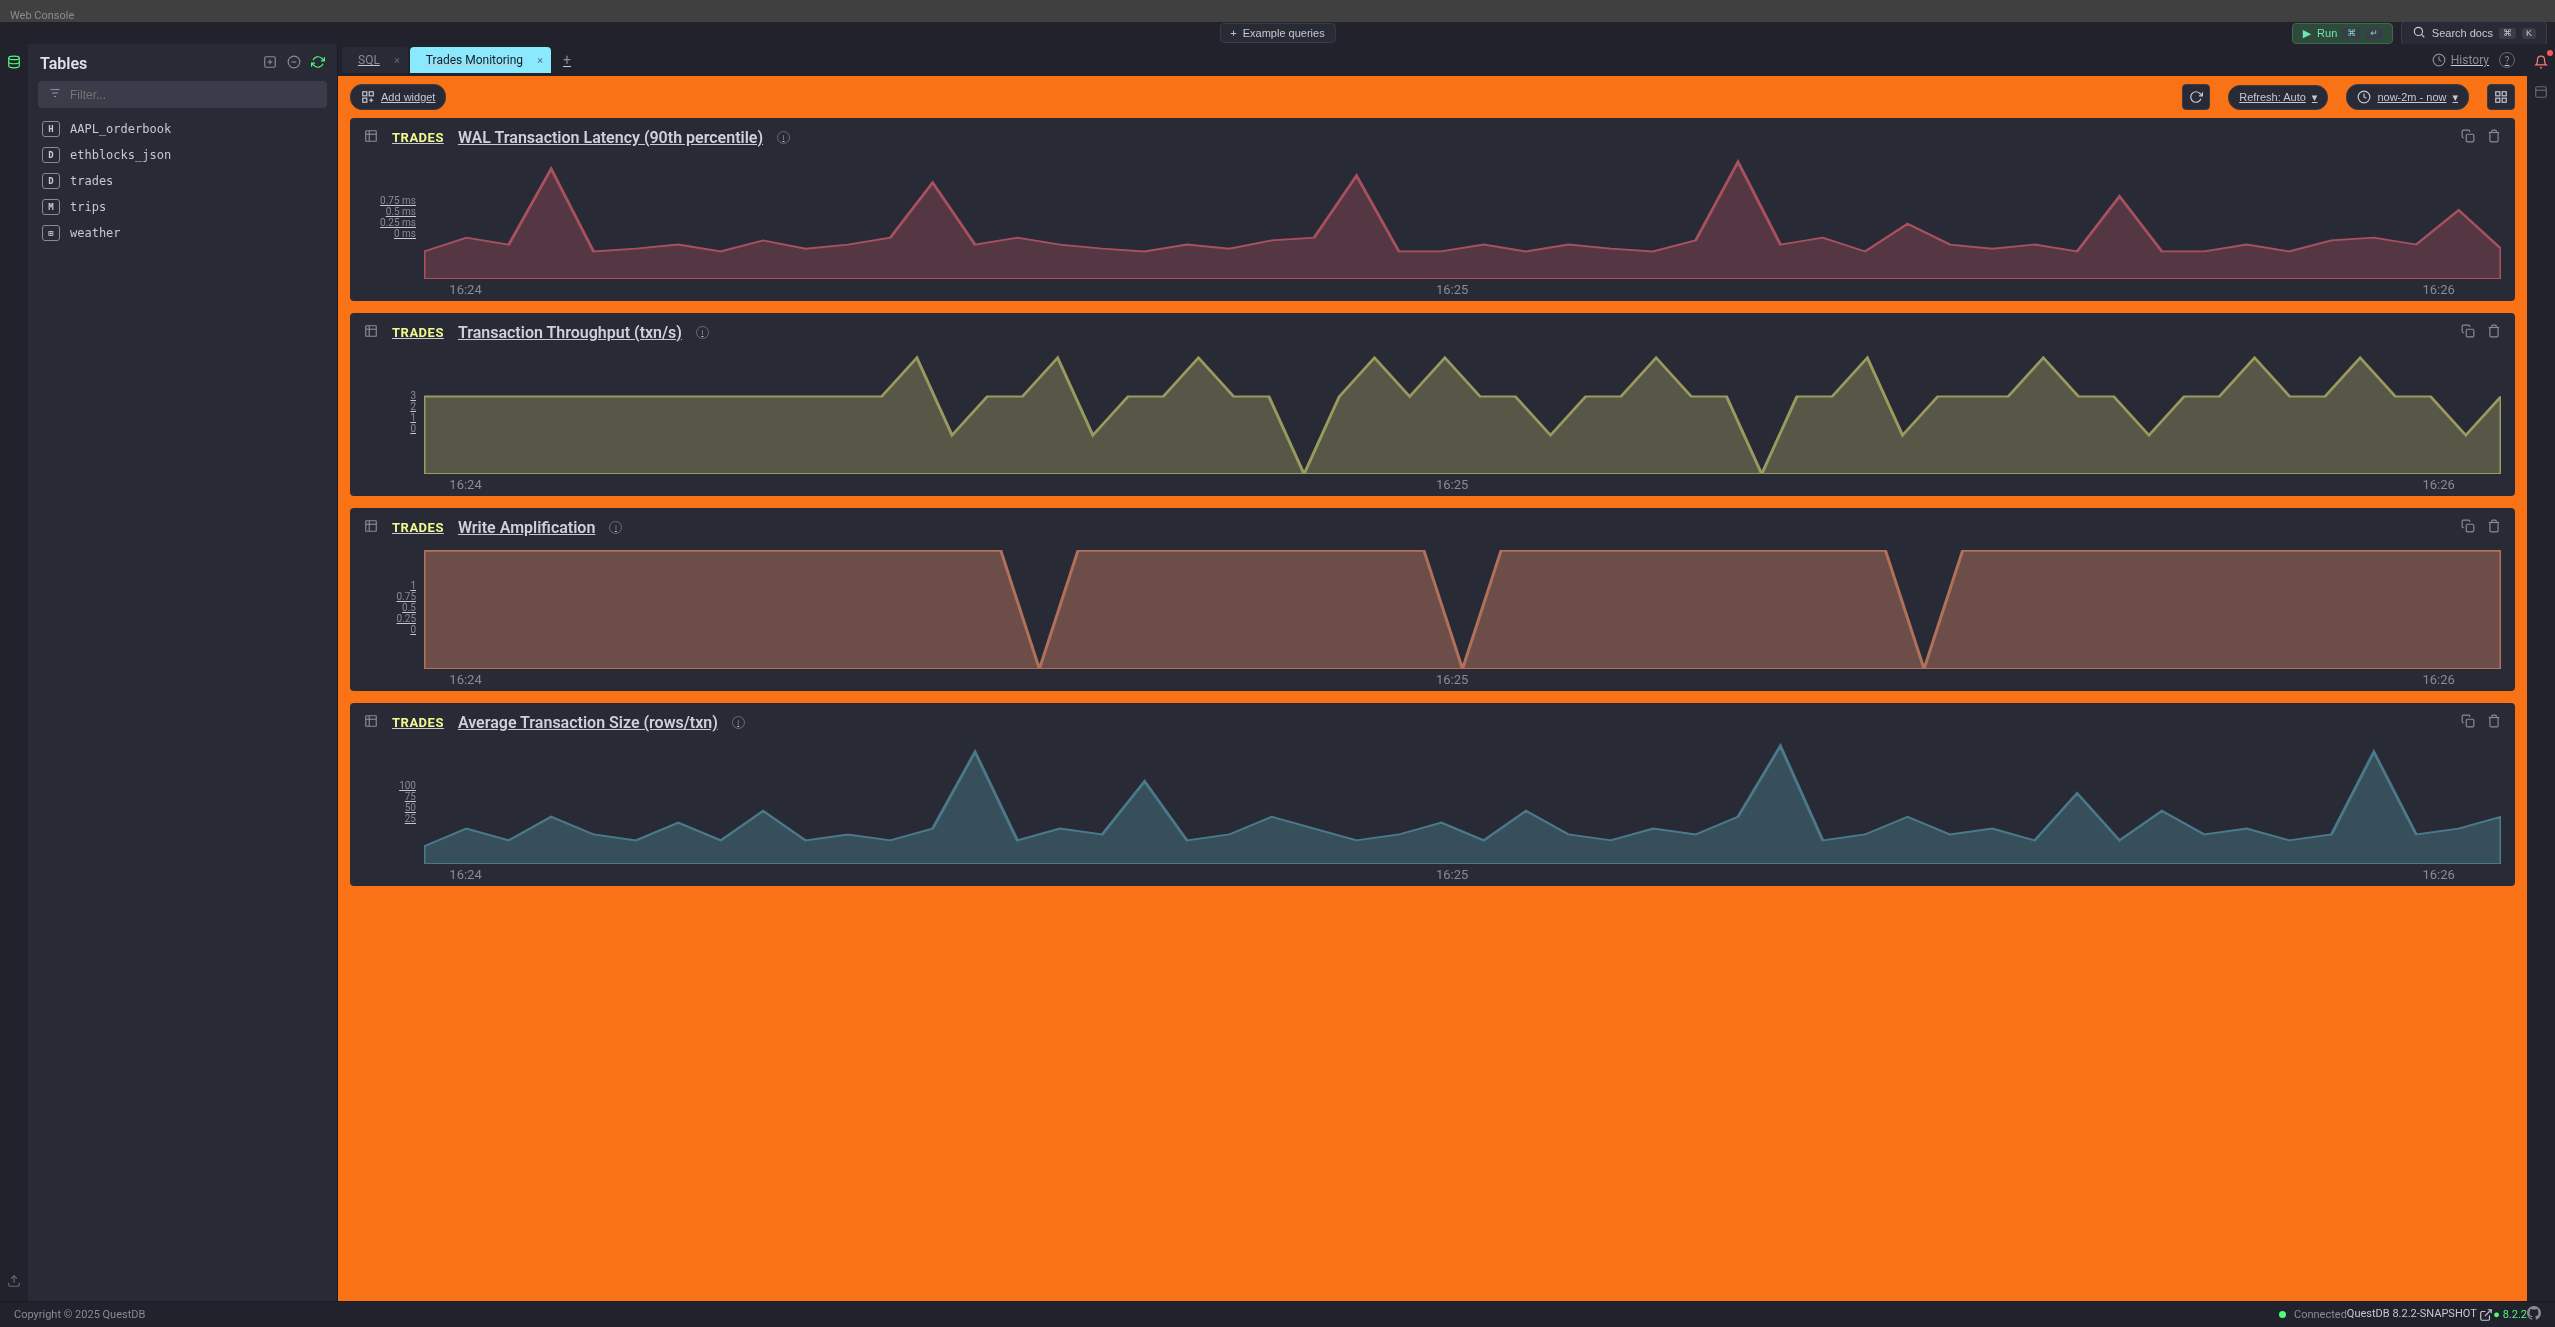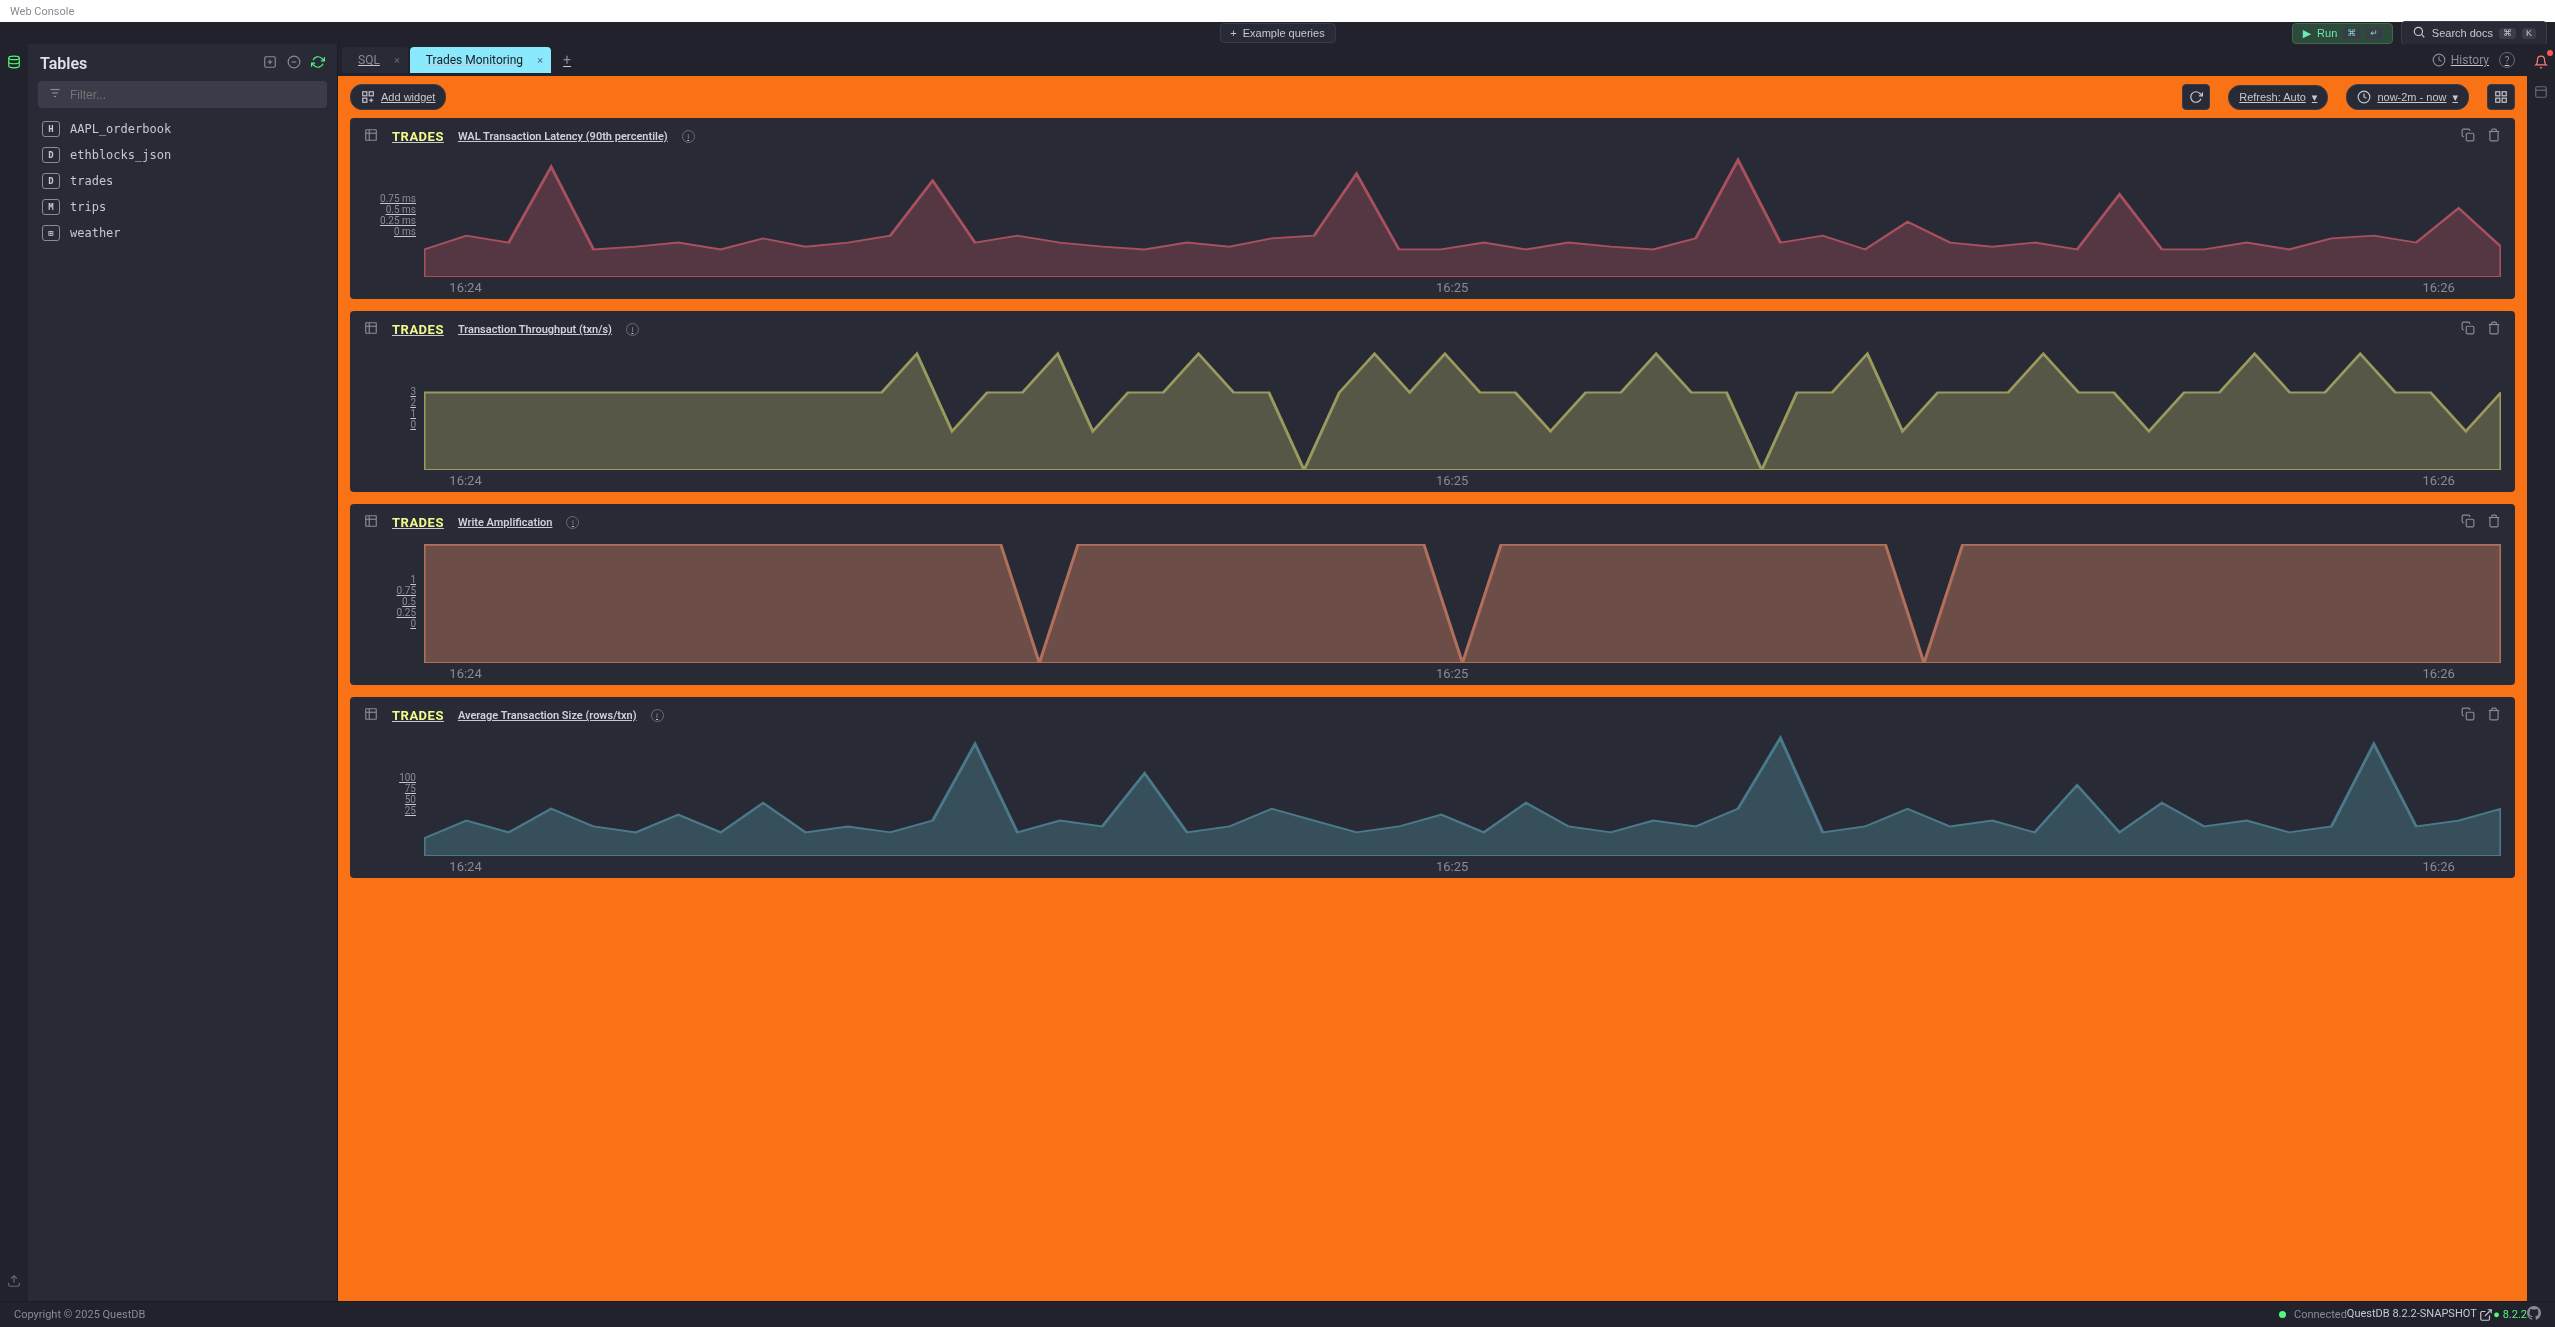--- a/index.html
+++ b/index.html
@@ -8,23 +8,23 @@
   background: #21222c;
   color: #c8c8d0;
   font-size: 12px;
   overflow: hidden;
   width: 2555px;
   height: 1327px;
   transform-origin: top left;
 }
 .top-bar {
   height: 22px;
-  background: #ffffff;
-  display: flex;
-  align-items: center;
+  background: #404040;
+  display: flex;
+  align-items: flex-end;
   padding: 0 10px;
   color: #8a8a95;
   font-size: 11px;
 }
 .header {
   height: 22px;
   background: #21222c;
   display: flex;
   align-items: center;
   justify-content: space-between;
@@ -253,21 +253,21 @@
   margin-bottom: 8px;
 }
 .chart-table-badge {
   color: #f1fa8c;
   font-weight: 700;
   font-size: 13px;
   letter-spacing: 0.5px;
 }
 .chart-title {
   color: #d0d0d8;
-  font-size: 11px;
+  font-size: 16px;
   font-weight: 600;
 }
 .info-icon {
   width: 13px; height: 13px;
   border: 1px solid #6a6a75;
   border-radius: 50%;
   display: inline-flex;
   align-items: center;
   justify-content: center;
   font-size: 8px;

